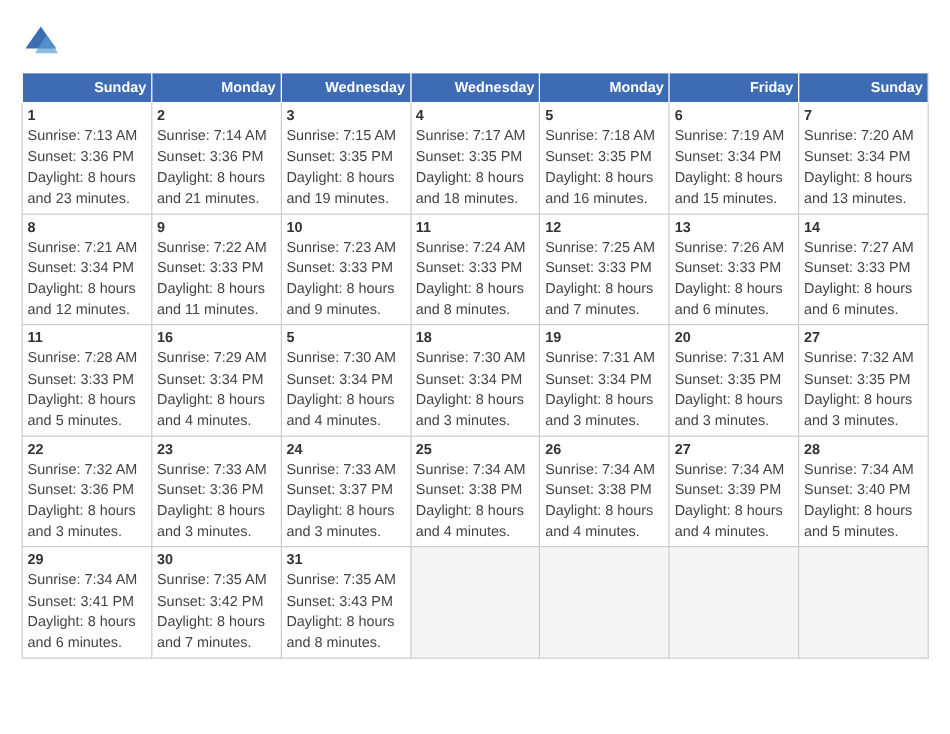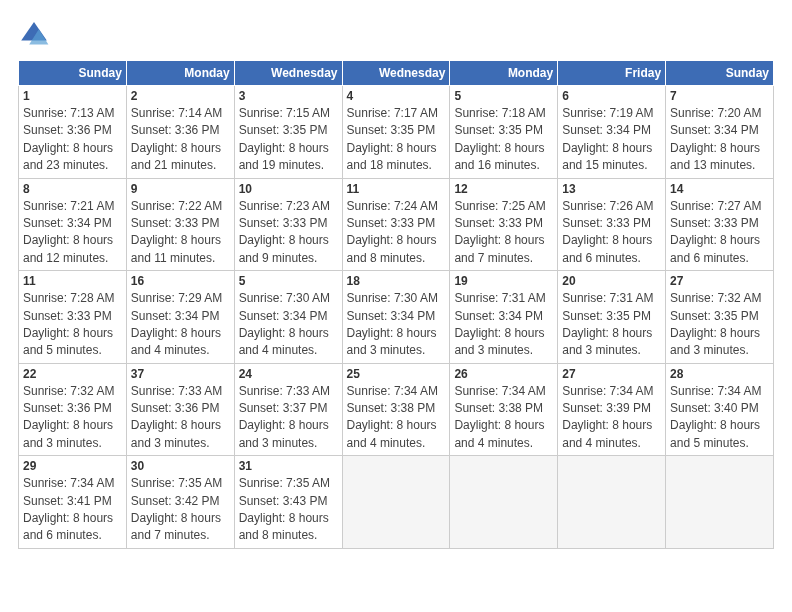--- a/index.html
+++ b/index.html
@@ -215,21 +215,21 @@
             <span class="day-num">27</span>
             <div class="day-info">Sunrise: 7:32 AM<br>Sunset: 3:35 PM<br>Daylight: 8 hours<br>and 3 minutes.</div>
           </td>
         </tr>
         <tr>
           <td>
             <span class="day-num">22</span>
             <div class="day-info">Sunrise: 7:32 AM<br>Sunset: 3:36 PM<br>Daylight: 8 hours<br>and 3 minutes.</div>
           </td>
           <td>
-            <span class="day-num">37</span>
+            <span class="day-num">23</span>
             <div class="day-info">Sunrise: 7:33 AM<br>Sunset: 3:36 PM<br>Daylight: 8 hours<br>and 3 minutes.</div>
           </td>
           <td>
             <span class="day-num">24</span>
             <div class="day-info">Sunrise: 7:33 AM<br>Sunset: 3:37 PM<br>Daylight: 8 hours<br>and 3 minutes.</div>
           </td>
           <td>
             <span class="day-num">25</span>
             <div class="day-info">Sunrise: 7:34 AM<br>Sunset: 3:38 PM<br>Daylight: 8 hours<br>and 4 minutes.</div>
           </td>

